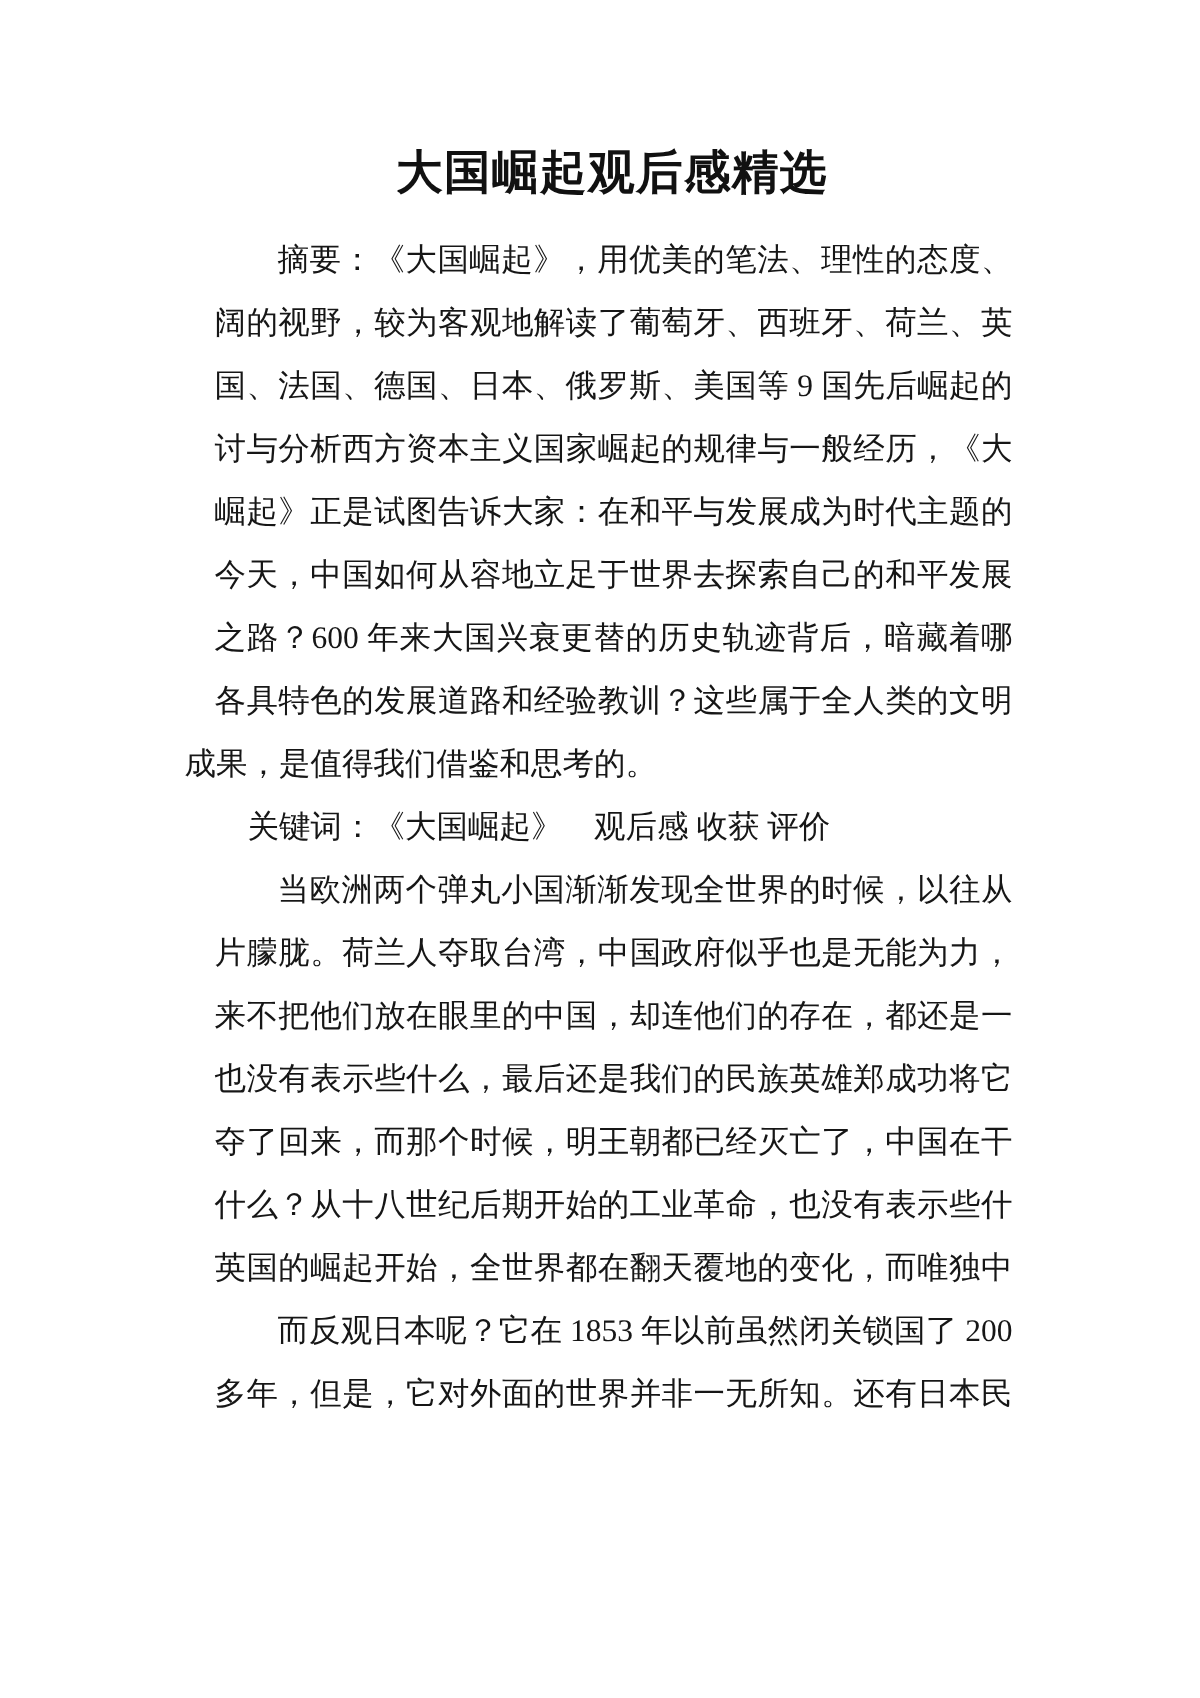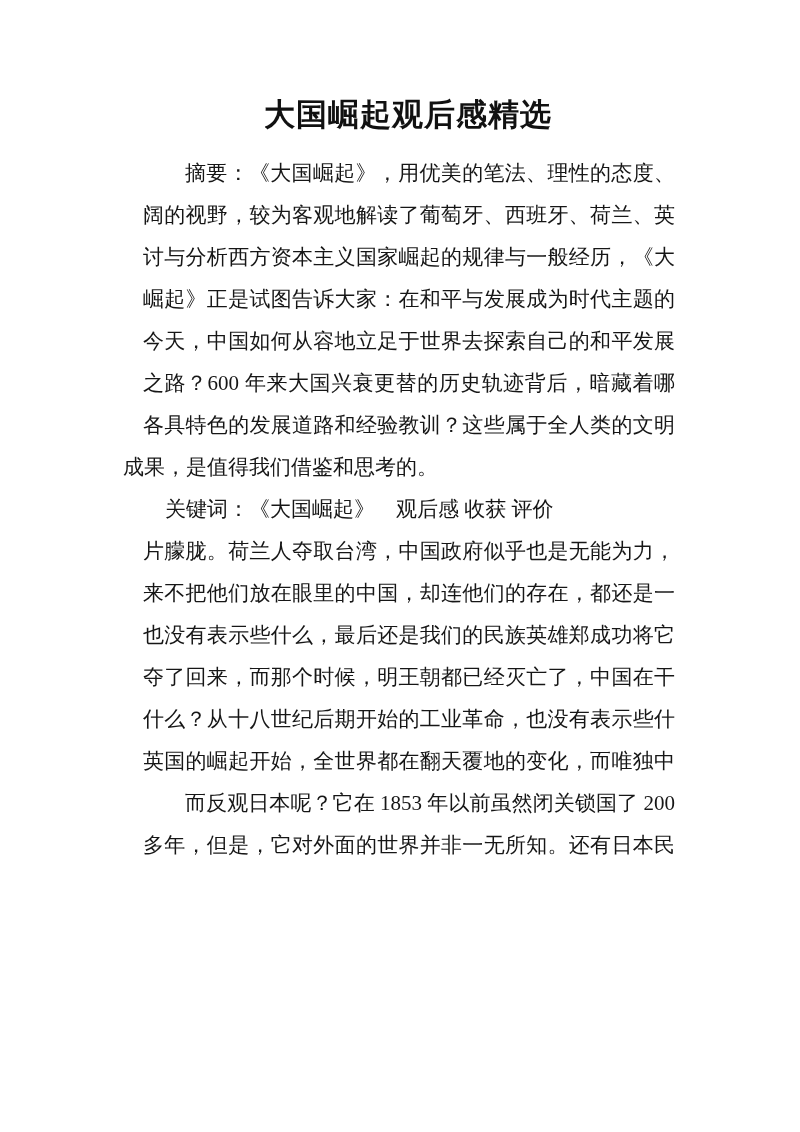--- a/index.html
+++ b/index.html
@@ -50,27 +50,29 @@
   }
 </style>
 </head>
 <body>
 
 <div class="page">
   <h1 class="doc-title">大国崛起观后感精选</h1>
   <div class="doc-body">
       <div class="line j indent">摘要：《大国崛起》，用优美的笔法、理性的态度、开</div>
       <div class="line j">阔的视野，较为客观地解读了葡萄牙、西班牙、荷兰、英</div>
+      <div class="line j">国、法国、德国、日本、俄罗斯、美国等 9 国先后崛起的</div>
       <div class="line j">讨与分析西方资本主义国家崛起的规律与一般经历，《大国</div>
       <div class="line j">崛起》正是试图告诉大家：在和平与发展成为时代主题的</div>
       <div class="line j">今天，中国如何从容地立足于世界去探索自己的和平发展</div>
       <div class="line j">之路？600 年来大国兴衰更替的历史轨迹背后，暗藏着哪些</div>
       <div class="line j">各具特色的发展道路和经验教训？这些属于全人类的文明</div>
       <div class="line">成果，是值得我们借鉴和思考的。</div>
       <div class="line indent">关键词：《大国崛起》　观后感 收获 评价</div>
+      <div class="line j indent">当欧洲两个弹丸小国渐渐发现全世界的时候，以往从</div>
       <div class="line j">片朦胧。荷兰人夺取台湾，中国政府似乎也是无能为力，</div>
       <div class="line j">来不把他们放在眼里的中国，却连他们的存在，都还是一</div>
       <div class="line j">也没有表示些什么，最后还是我们的民族英雄郑成功将它</div>
       <div class="line j">夺了回来，而那个时候，明王朝都已经灭亡了，中国在干</div>
       <div class="line j">什么？从十八世纪后期开始的工业革命，也没有表示些什么，</div>
       <div class="line j">英国的崛起开始，全世界都在翻天覆地的变化，而唯独中</div>
       <div class="line j indent">而反观日本呢？它在 1853 年以前虽然闭关锁国了 200</div>
       <div class="line j">多年，但是，它对外面的世界并非一无所知。还有日本民</div>
     </div>
 </div>

